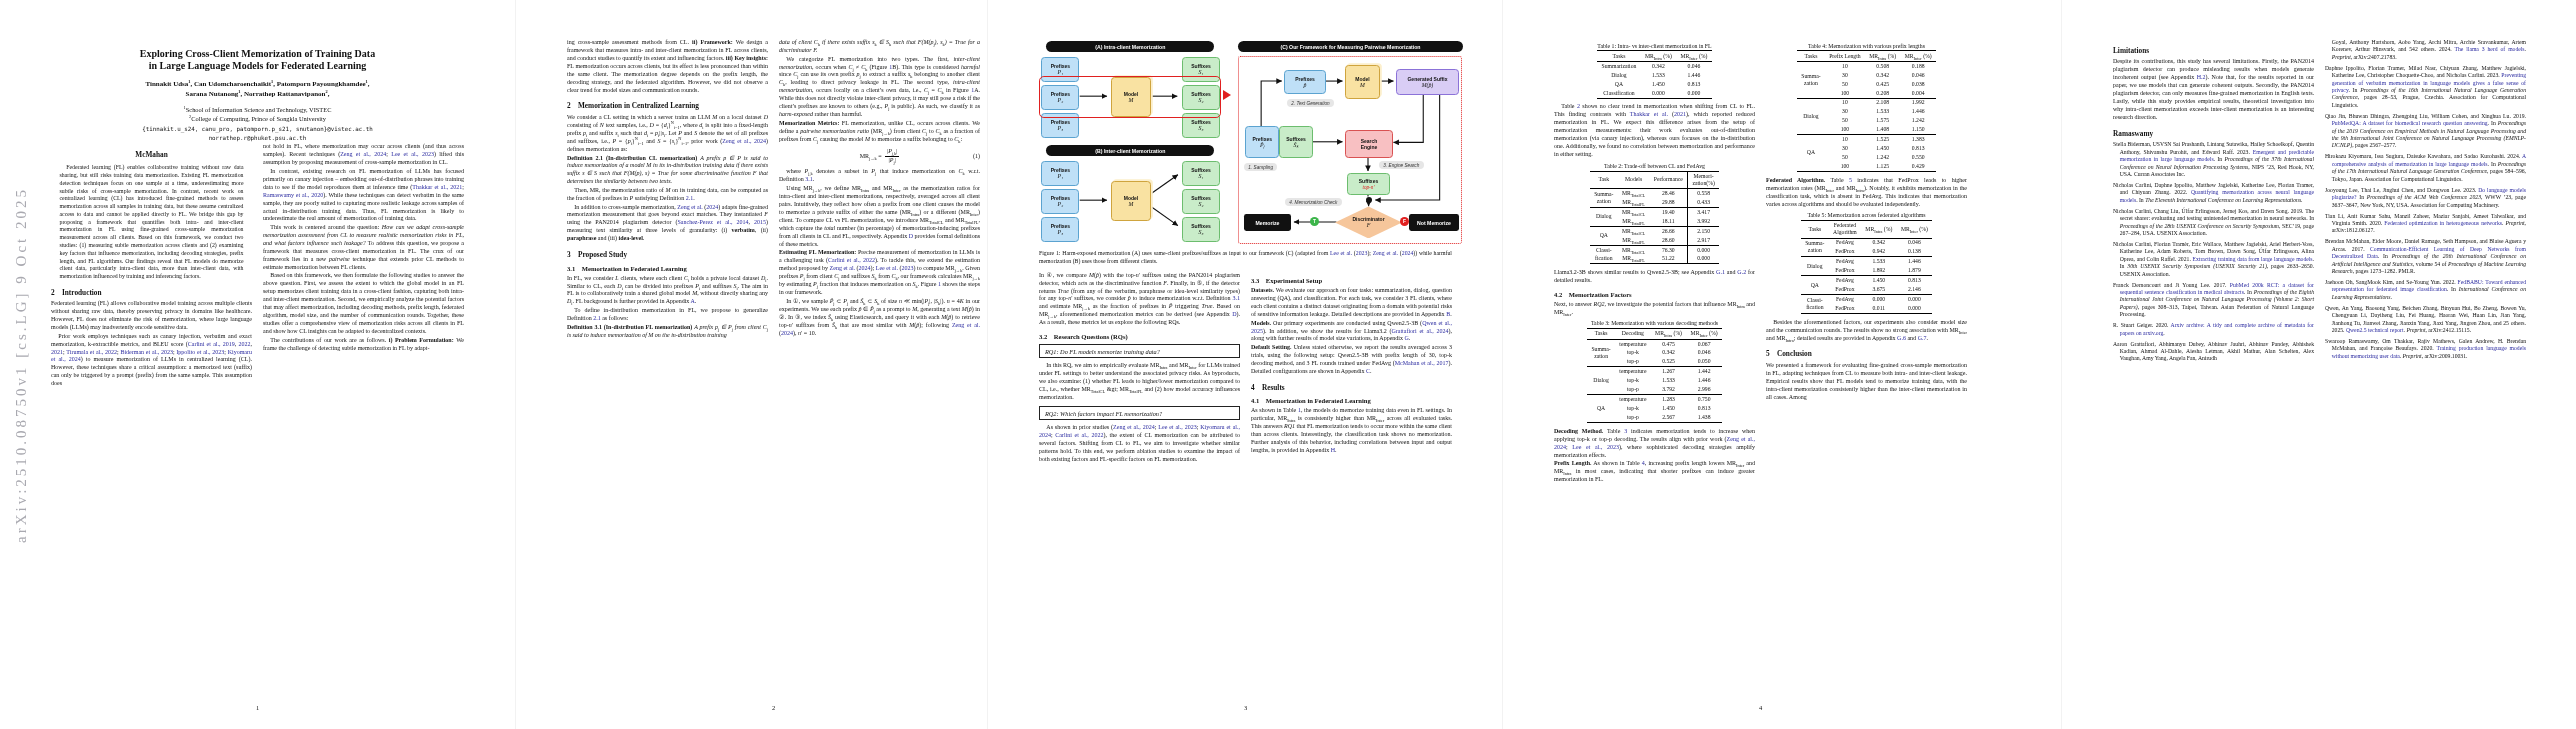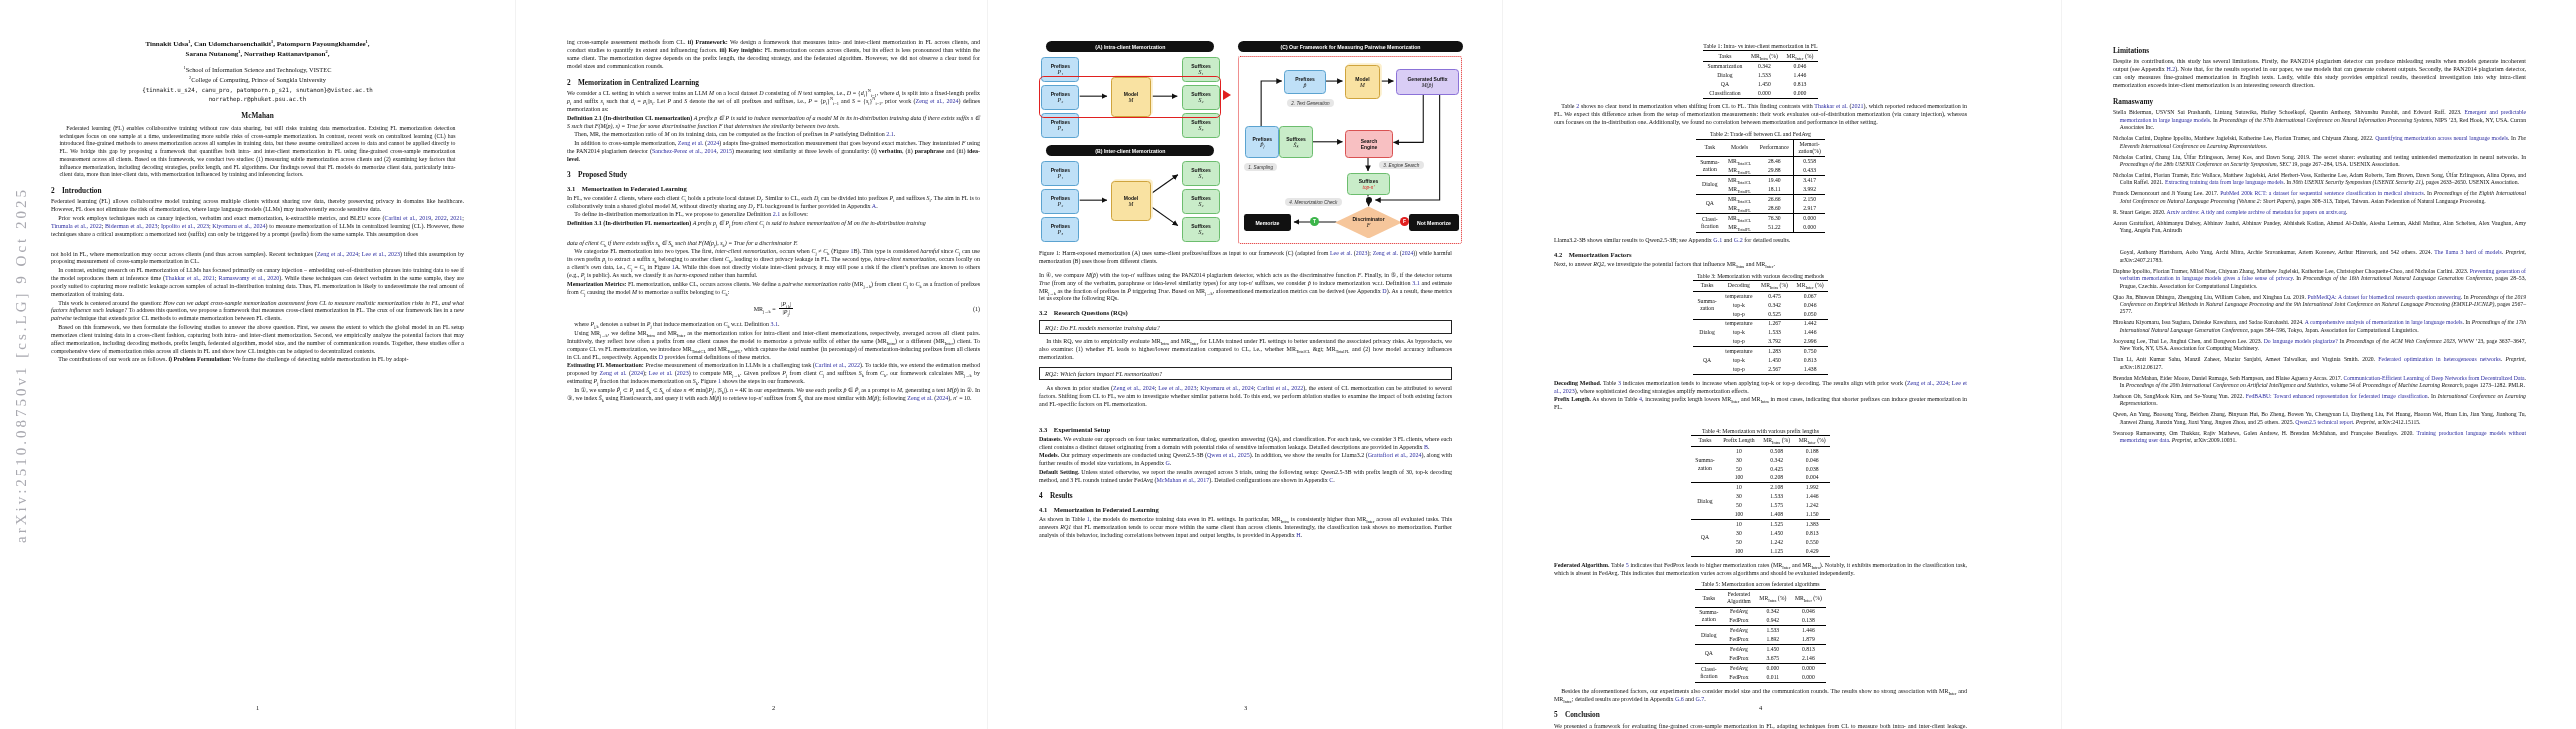--- a/index.html
+++ b/index.html
@@ -1,21 +1,21 @@
 <!DOCTYPE html>
 <html style="font-size:9.7px"><head>
 <meta charset="utf-8">
 <style>
   html,body{margin:0;padding:0;background:#ffffff;}
   #canvas{position:relative;width:2576px;height:729px;background:#fff;overflow:hidden;
           font-family:"Liberation Serif",serif;color:#111;}
   .page{position:absolute;top:0;width:515px;height:729px;background:#fff;overflow:hidden;}
   .page + .page{border-left:0.6px solid #f2f2f2;}
   .pagebody{position:absolute;left:51px;right:51px;top:39px;}
-  .cols{display:flex;gap:11px;align-items:flex-start;flex-direction:column;}
+  .cols{display:flex;gap:11px;align-items:flex-start;}
   .col{flex:1;min-width:0;}
   .pagenum{position:absolute;bottom:18px;left:0;width:100%;text-align:center;font-size:6.4px;}
   
   .wm{position:absolute;left:20.7px;top:50%;transform:translate(-50%,-50%) rotate(-90deg);
       white-space:nowrap;color:#a9a9b0;font-size:15px;letter-spacing:3px;font-family:"Liberation Serif",serif;}
   
   .title{font-size:10px;font-weight:bold;text-align:center;line-height:1.25;margin:8.5px 0 6px;}
   .authors{font-size:7px;font-weight:bold;text-align:center;line-height:1.45;}
   .affil{font-size:6.4px;text-align:center;line-height:1.5;margin-top:6px;}
   .emails{font-family:"DejaVu Sans Mono",monospace;font-size:5.8px;text-align:center;line-height:1.55;margin-top:1.2px;}
@@ -72,20 +72,21 @@
   .tc{background:#3cb54a;} .fc{background:#e02020;}
   sub,sup{font-size:4.3px;line-height:0;}
 </style>
 </head>
 <body>
 
 <div id="canvas">
     <div class="page" style="left: 0px;">
       <div class="wm">arXiv:2510.08750v1  [cs.LG]  9 Oct 2025</div>
       <div class="pagebody">
+        <div class="title">Exploring Cross-Client Memorization of Training Data<br>in Large Language Models for Federated Learning</div>
         <div class="authors">Tinnakit Udsa<sup>1</sup>, Can Udomcharoenchaikit<sup>1</sup>, Patomporn Payoungkhamdee<sup>1</sup>,<br>Sarana Nutanong<sup>1</sup>, Norrathep Rattanavipanon<sup>2</sup>,</div>
         <div class="affil"><sup>1</sup>School of Information Science and Technology, VISTEC<br><sup>2</sup>College of Computing, Prince of Songkla University</div>
         <div class="emails">{tinnakit.u_s24, canu_pro, patomporn.p_s21, snutanon}@vistec.ac.th<br>norrathep.r@phuket.psu.ac.th</div>
         <div class="cols">
           <div class="col">
             <div class="habs">McMahan</div>
             <div class="pabs">Federated learning (FL) enables collaborative training without raw data sharing, but still risks training data memorization. Existing FL memorization detection techniques focus on one sample at a time, underestimating more subtle risks of cross-sample memorization. In contrast, recent work on centralized learning (CL) has introduced fine-grained methods to assess memorization across all samples in training data, but these assume centralized access to data and cannot be applied directly to FL. We bridge this gap by proposing a framework that quantifies both intra- and inter-client memorization in FL using fine-grained cross-sample memorization measurement across all clients. Based on this framework, we conduct two studies: (1) measuring subtle memorization across clients and (2) examining key factors that influence memorization, including decoding strategies, prefix length, and FL algorithms. Our findings reveal that FL models do memorize client data, particularly intra-client data, more than inter-client data, with memorization influenced by training and inferencing factors.</div>
             <div class="h2">2  Introduction</div>
             <div class="p ni">Federated learning (FL) allows collaborative model training across multiple clients without sharing raw data, thereby preserving privacy in domains like healthcare. However, FL does not eliminate the risk of memorization, where large language models (LLMs) may inadvertently encode sensitive data.</div>
             <div class="p">Prior work employs techniques such as canary injection, verbatim and exact memorization, k-extractible metrics, and BLEU score (<span class="lnk">Carlini et al., 2019</span>, <span class="lnk">2022</span>, <span class="lnk">2021</span>; <span class="lnk">Tirumala et al., 2022</span>; <span class="lnk">Biderman et al., 2023</span>; <span class="lnk">Ippolito et al., 2023</span>; <span class="lnk">Kiyomaru et al., 2024</span>) to measure memorization of LLMs in centralized learning (CL). However, these techniques share a critical assumption: a memorized text (suffix) can only be triggered by a prompt (prefix) from the same sample. This assumption does</div>

